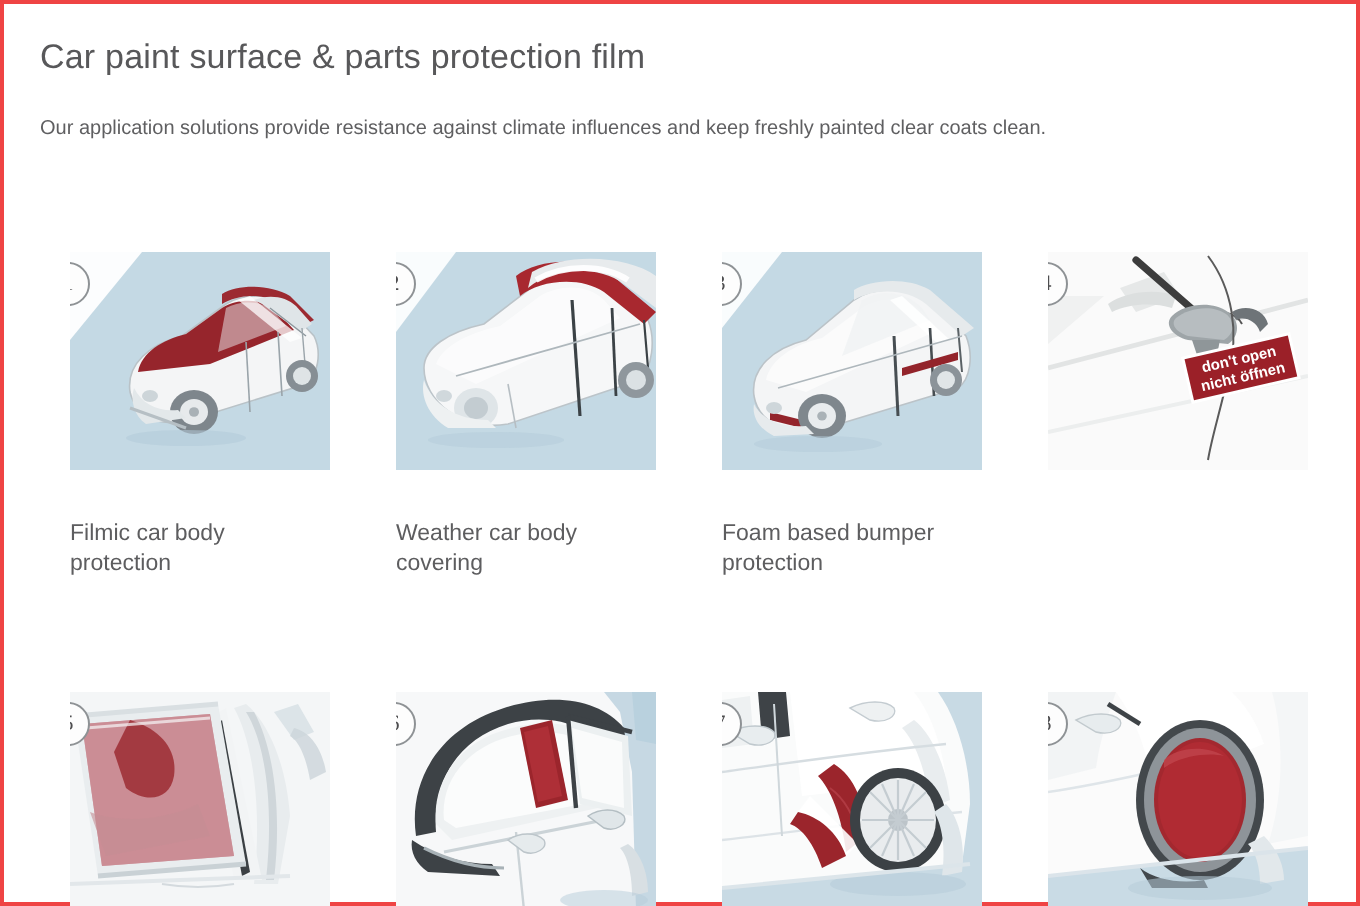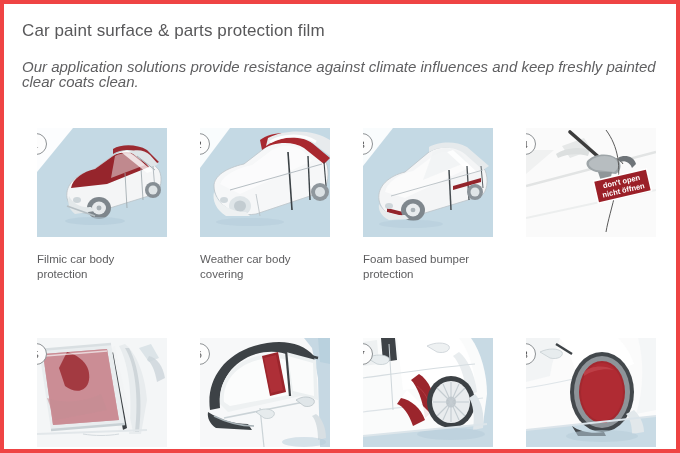--- a/index.html
+++ b/index.html
@@ -11,45 +11,44 @@
     width: 680px;
     height: 453px;
     font-family: "Liberation Sans", sans-serif;
     overflow: hidden;
     position: relative;
   }
   #page {
     width: 680px;
     height: 453px;
     box-sizing: border-box;
-    border: 4px solid #ef4444;
+    border: 2px solid #ef4444;
     background: #ffffff;
     position: relative;
   }
   .header { padding: 16px 18px 0 18px; }
   .title {
     font-size: 17px;
     color: #58585a;
     font-weight: 400;
     letter-spacing: 0.1px;
     margin: 0 0 0 0;
     line-height: 22px;
   }
   .subtitle {
     font-size: 11.5px;
     color: #5f5f61;
     margin: 18px 0 0 0;
     line-height: 15px;
   }
   .intro {
-    font-size: 15px;
+    font-size: 10px;
     color: #5f5f61;
     margin: 17px 0 0 0;
     line-height: 15px;
-    font-style: italic;
   }
 
   .grid {
     position: absolute;
     top: 124px;
     left: 33px;
     width: 622px;
   }
   .row { display: flex; }
   .row + .row { margin-top: 56px; }
@@ -81,21 +80,21 @@
     background: #fdfdfd;
     color: #4d4d4f;
     font-size: 11px;
     line-height: 20px;
     text-align: center;
     z-index: 4;
     font-family: "Liberation Serif", serif;
   }
 
   .caption {
-    margin-top: 15px;
+    margin-top: 25px;
     font-size: 11.5px;
     line-height: 15px;
     color: #5d5d5f;
     width: 130px;
   }
 </style>
 </head>
 <body>
 
 <div id="page">

